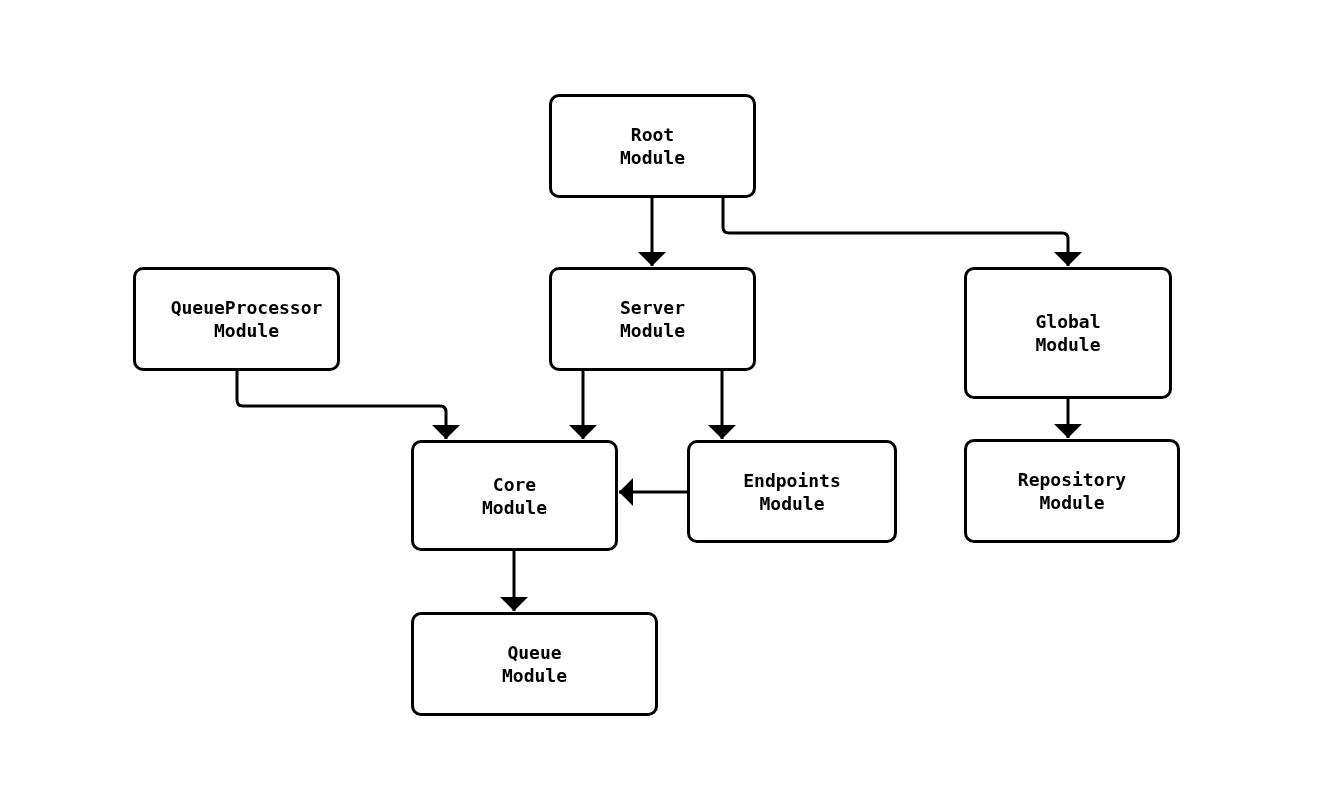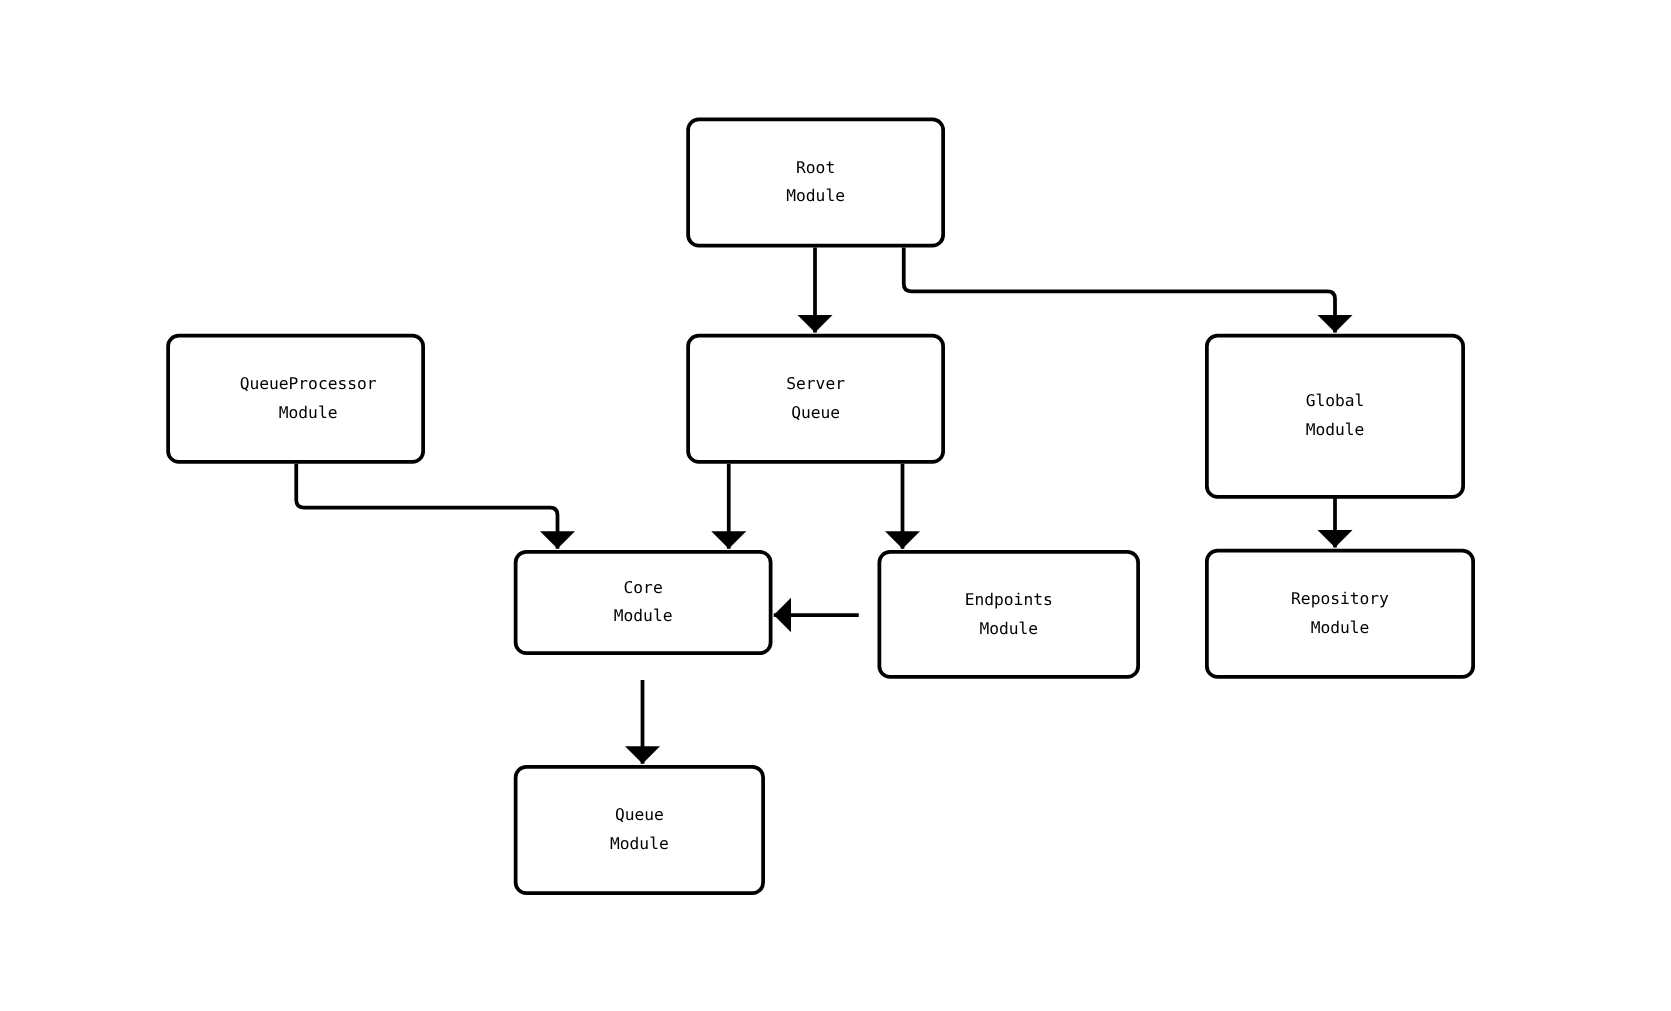--- a/index.html
+++ b/index.html
@@ -22,34 +22,34 @@
     position:absolute;
     box-sizing:border-box;
     border:3px solid var(--stroke);
     border-radius:10px;
     background:var(--fill);
     display:flex;align-items:center;justify-content:center;
     text-align:center;
   }
   .node-label{
     white-space:pre-line;
-    font-weight:normal;
-    font-size:13px;
+    font-weight:bold;
+    font-size:18px;
     line-height:23px;
     color:var(--text);
   }
   
   #n-root        {left:549px;top:94px; width:207px;height:104px;}
   #n-queueproc   {left:133px;top:267px;width:207px;height:104px;padding-left:20px;}
   #n-server      {left:549px;top:267px;width:207px;height:104px;}
   #n-global      {left:964px;top:267px;width:208px;height:132px;}
-  #n-core        {left:411px;top:440px;width:207px;height:84px;}
-  #n-endpoints   {left:702px;top:440px;width:210px;height:103px;}
+  #n-core        {left:411px;top:440px;width:207px;height:111px;}
+  #n-endpoints   {left:687px;top:440px;width:210px;height:103px;}
   #n-repository  {left:964px;top:439px;width:216px;height:104px;}
-  #n-queue       {left:411px;top:612px;width:201px;height:104px;}
+  #n-queue       {left:411px;top:612px;width:247px;height:104px;}
 </style>
 </head>
 <body>
 
 <div class="canvas">
 
   <svg class="edges" width="1337" height="809" viewBox="0 0 1337 809" xmlns="http://www.w3.org/2000/svg">
     <defs>
       <marker id="arrowhead" markerUnits="userSpaceOnUse" markerWidth="16" markerHeight="30" refX="14" refY="14" orient="auto">
         <path d="M0,0 L14,14 L0,28 Z" fill="#000000"></path>
@@ -71,21 +71,21 @@
 Module</span>
   </div>
 
   <div class="node" id="n-queueproc">
     <span class="node-label">QueueProcessor
 Module</span>
   </div>
 
   <div class="node" id="n-server">
     <span class="node-label">Server
-Queue</span>
+Module</span>
   </div>
 
   <div class="node" id="n-global">
     <span class="node-label">Global
 Module</span>
   </div>
 
   <div class="node" id="n-core">
     <span class="node-label">Core
 Module</span>

